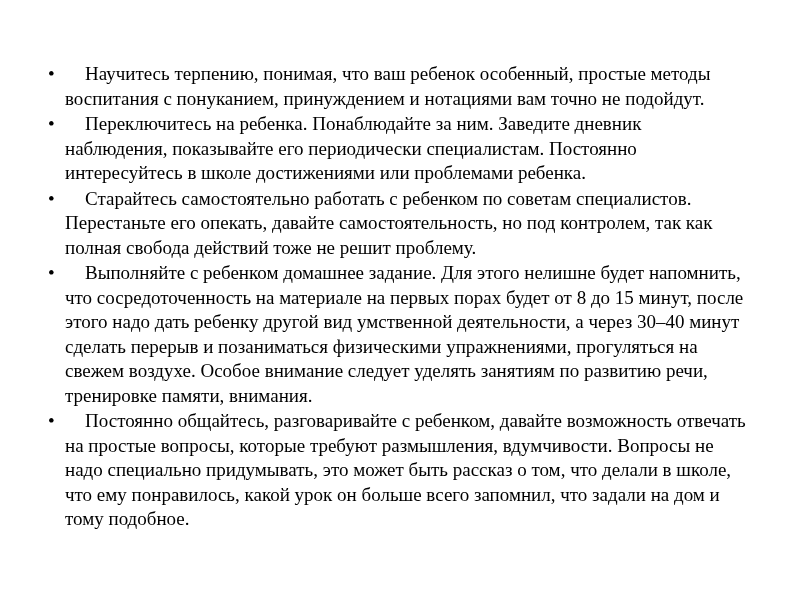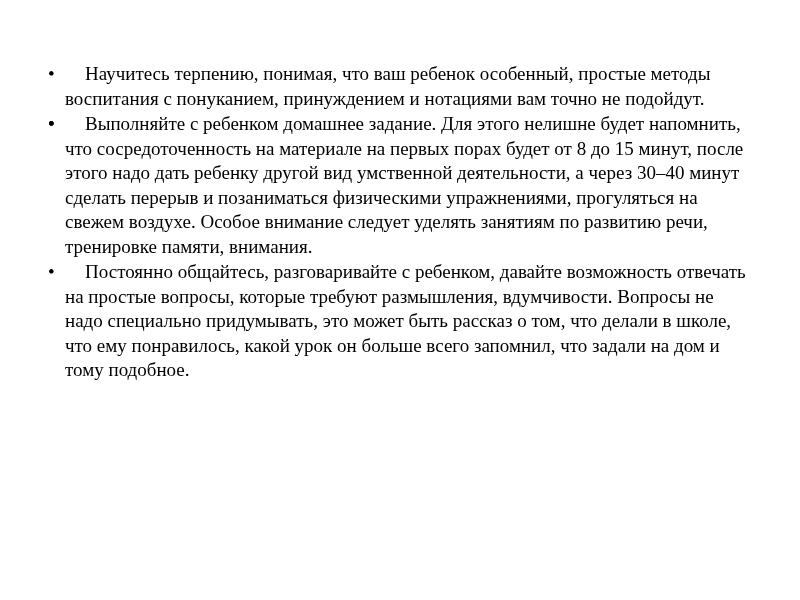--- a/index.html
+++ b/index.html
@@ -50,23 +50,25 @@
 <body>
 
 <div class="slide">
   <ul class="bullet-list">
     <li class="bullet-item">
       <span class="bullet-marker">•</span>
       <span class="bullet-text">Научитесь терпению, понимая, что ваш ребенок особенный, простые методы воспитания с понуканием, принуждением и нотациями вам точно не подойдут.</span>
     </li>
     <li class="bullet-item">
       <span class="bullet-marker">•</span>
+      <span class="bullet-text">Переключитесь на ребенка. Понаблюдайте за ним. Заведите дневник наблюдения, показывайте его периодически специалистам. Постоянно интересуйтесь в школе достижениями или проблемами ребенка.</span>
     </li>
     <li class="bullet-item">
       <span class="bullet-marker">•</span>
+      <span class="bullet-text">Старайтесь самостоятельно работать с ребенком по советам специалистов. Перестаньте его опекать, давайте самостоятельность, но под контролем, так как полная свобода действий тоже не решит проблему.</span>
     </li>
     <li class="bullet-item">
       <span class="bullet-marker">•</span>
       <span class="bullet-text">Выполняйте с ребенком домашнее задание. Для этого нелишне будет напомнить, что сосредоточенность на материале на первых порах будет от 8 до 15 минут, после этого надо дать ребенку другой вид умственной деятельности, а через 30–40 минут сделать перерыв и позаниматься физическими упражнениями, прогуляться на свежем воздухе. Особое внимание следует уделять занятиям по развитию речи, тренировке памяти, внимания.</span>
     </li>
     <li class="bullet-item">
       <span class="bullet-marker">•</span>
       <span class="bullet-text">Постоянно общайтесь, разговаривайте с ребенком, давайте возможность отвечать на простые вопросы, которые требуют размышления, вдумчивости. Вопросы не надо специально придумывать, это может быть рассказ о том, что делали в школе, что ему понравилось, какой урок он больше всего запомнил, что задали на дом и тому подобное.</span>
     </li>
   </ul>

